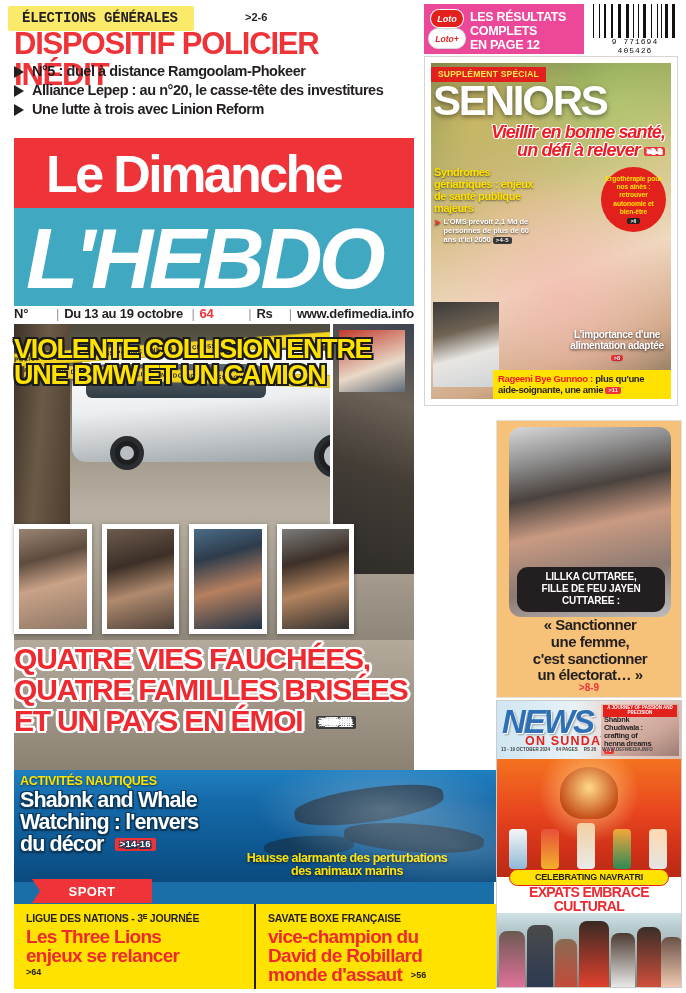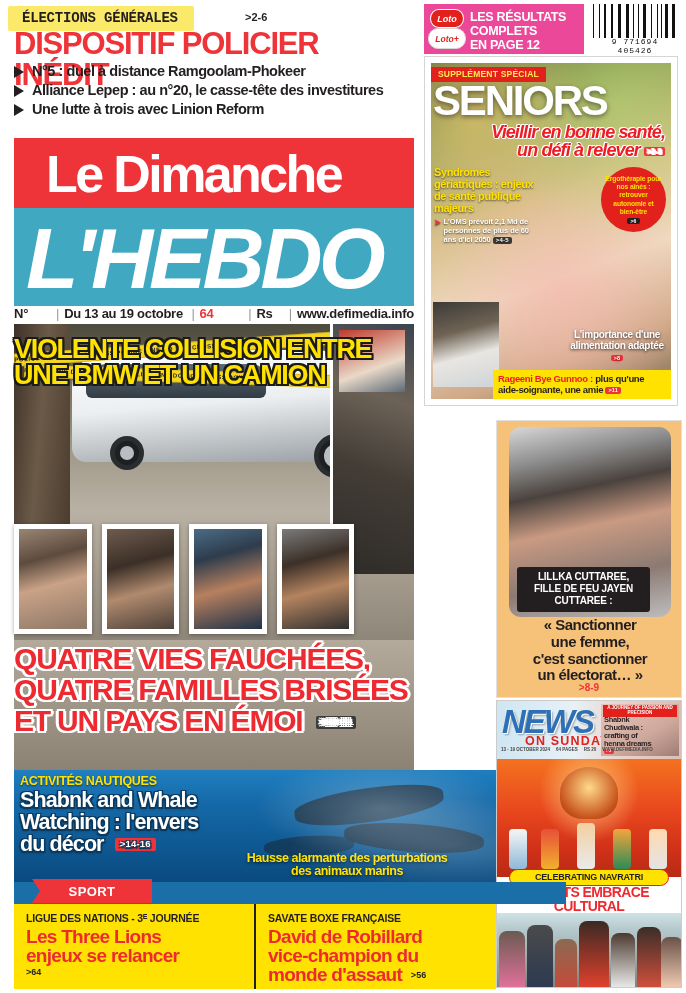--- a/index.html
+++ b/index.html
@@ -243,23 +243,23 @@
   .lillka {
     left:496px; top:420px; width:186px; height:278px; background:#f6c178;
     border:1px solid #e0e0e0;
   }
   .lillka-photo {
     position:absolute; left:12px; top:6px; width:162px; height:190px;
     border-radius:12px; overflow:hidden;
     background:linear-gradient(168deg,#d8d8d8 0%,#8e8e8e 18%,#4a423e 34%,#c99a82 52%,#8c7a72 76%,#bdbdbd 100%);
   }
   .lillka-cap {
-    position:absolute; left:20px; top:146px; width:133px; background:#231f20;
+    position:absolute; left:20px; top:146px; width:148px; background:#231f20;
     color:#fff; font-size:10px; font-weight:bold; text-align:center;
-    padding:4px 1px 5px; line-height:1.2; border-radius:3px; letter-spacing:-.2px;
+    padding:4px 1px 5px; line-height:1.2; border-radius:11px; letter-spacing:-.2px;
   }
   .lillka-quote {
     position:absolute; left:6px; top:196px; width:174px; text-align:center;
     font-size:15px; font-weight:bold; color:#231f20; line-height:1.12;
     letter-spacing:-.5px;
   }
   .lillka-ref {
     position:absolute; left:0; right:0; bottom:4px; text-align:center;
     font-size:10px; font-weight:bold; color:#ee3339;
   }
@@ -349,21 +349,21 @@
                 1.5px 1.5px 0 #0b3a5e,0 2px 3px rgba(0,0,0,.45);
   }
   .dolphin-title .pagref { font-size:9.5px; background:#ee3339; margin-left:6px; vertical-align:4px; }
   .dolphin-sub {
     position:absolute; right:14px; bottom:4px; width:270px; text-align:center;
     color:#ffe200; font-size:12.5px; font-weight:bold; line-height:1.06;
     letter-spacing:-.45px; text-shadow:0 1px 3px rgba(0,0,0,.75);
   }
 
   
-  .sportbar { left:14px; top:882px; width:552px; height:22px; background:#1b6fa8; }
+  .sportbar { left:14px; top:882px; width:480px; height:22px; background:#1b6fa8; }
   .sport-flag {
     position:absolute; left:18px; top:-3px; width:120px; height:24px; background:#ee3339;
     clip-path:polygon(0 0,100% 0,100% 100%,0 100%,8px 50%);
     display:flex; align-items:center; justify-content:center;
     color:#fff; font-size:13px; font-weight:bold; letter-spacing:.4px;
   }
   .sport-flag::after {
     content:""; position:absolute; right:-9px; top:0; width:10px; height:24px;
     background:#ee3339; clip-path:polygon(0 0,100% 50%,0 100%);
   }
@@ -640,22 +640,22 @@
       <div class="sport-kicker uc">LIGUE DES NATIONS - 3ᴱ JOURNÉE</div>
       <div class="sport-title">
         <div>Les Three Lions</div>
         <div>enjeux se relancer</div>
       </div>
       <div class="sport-ref">&gt;64</div>
     </div>
     <div class="sport-col">
       <div class="sport-kicker uc">SAVATE BOXE FRANÇAISE</div>
       <div class="sport-title">
+        <div>vice-champion du</div>
         <div>David de Robillard</div>
-        <div>vice-champion du</div>
         <div>
           <span>monde d'assaut</span>
           <span class="pagref">&gt;56</span>
         </div>
       </div>
     </div>
   </div>
 
 </div>
 

